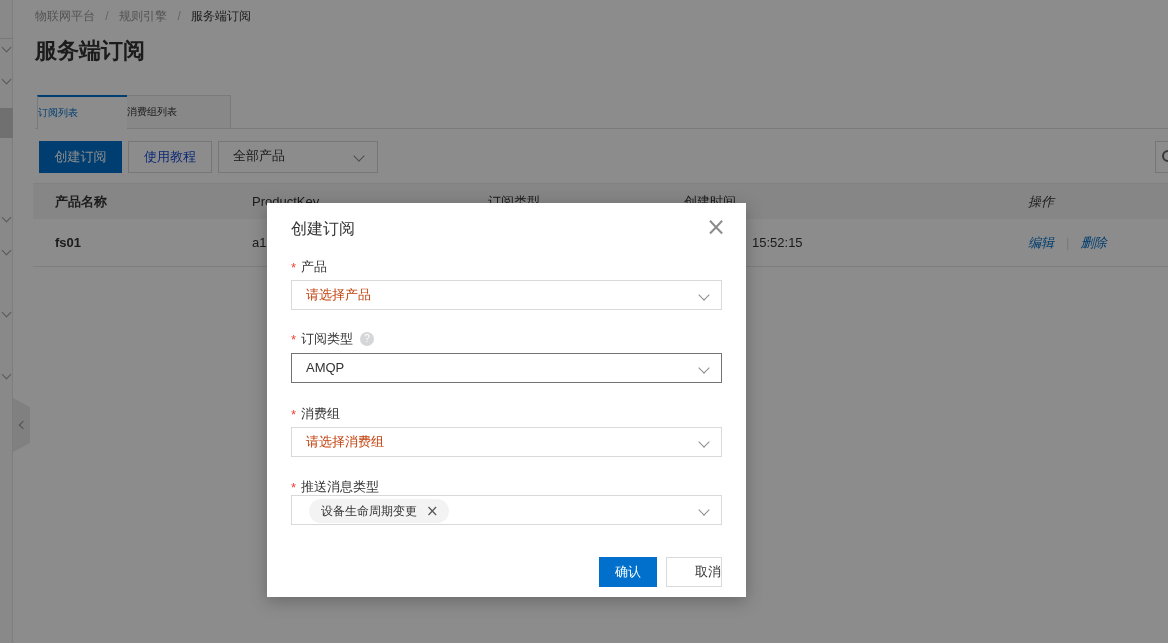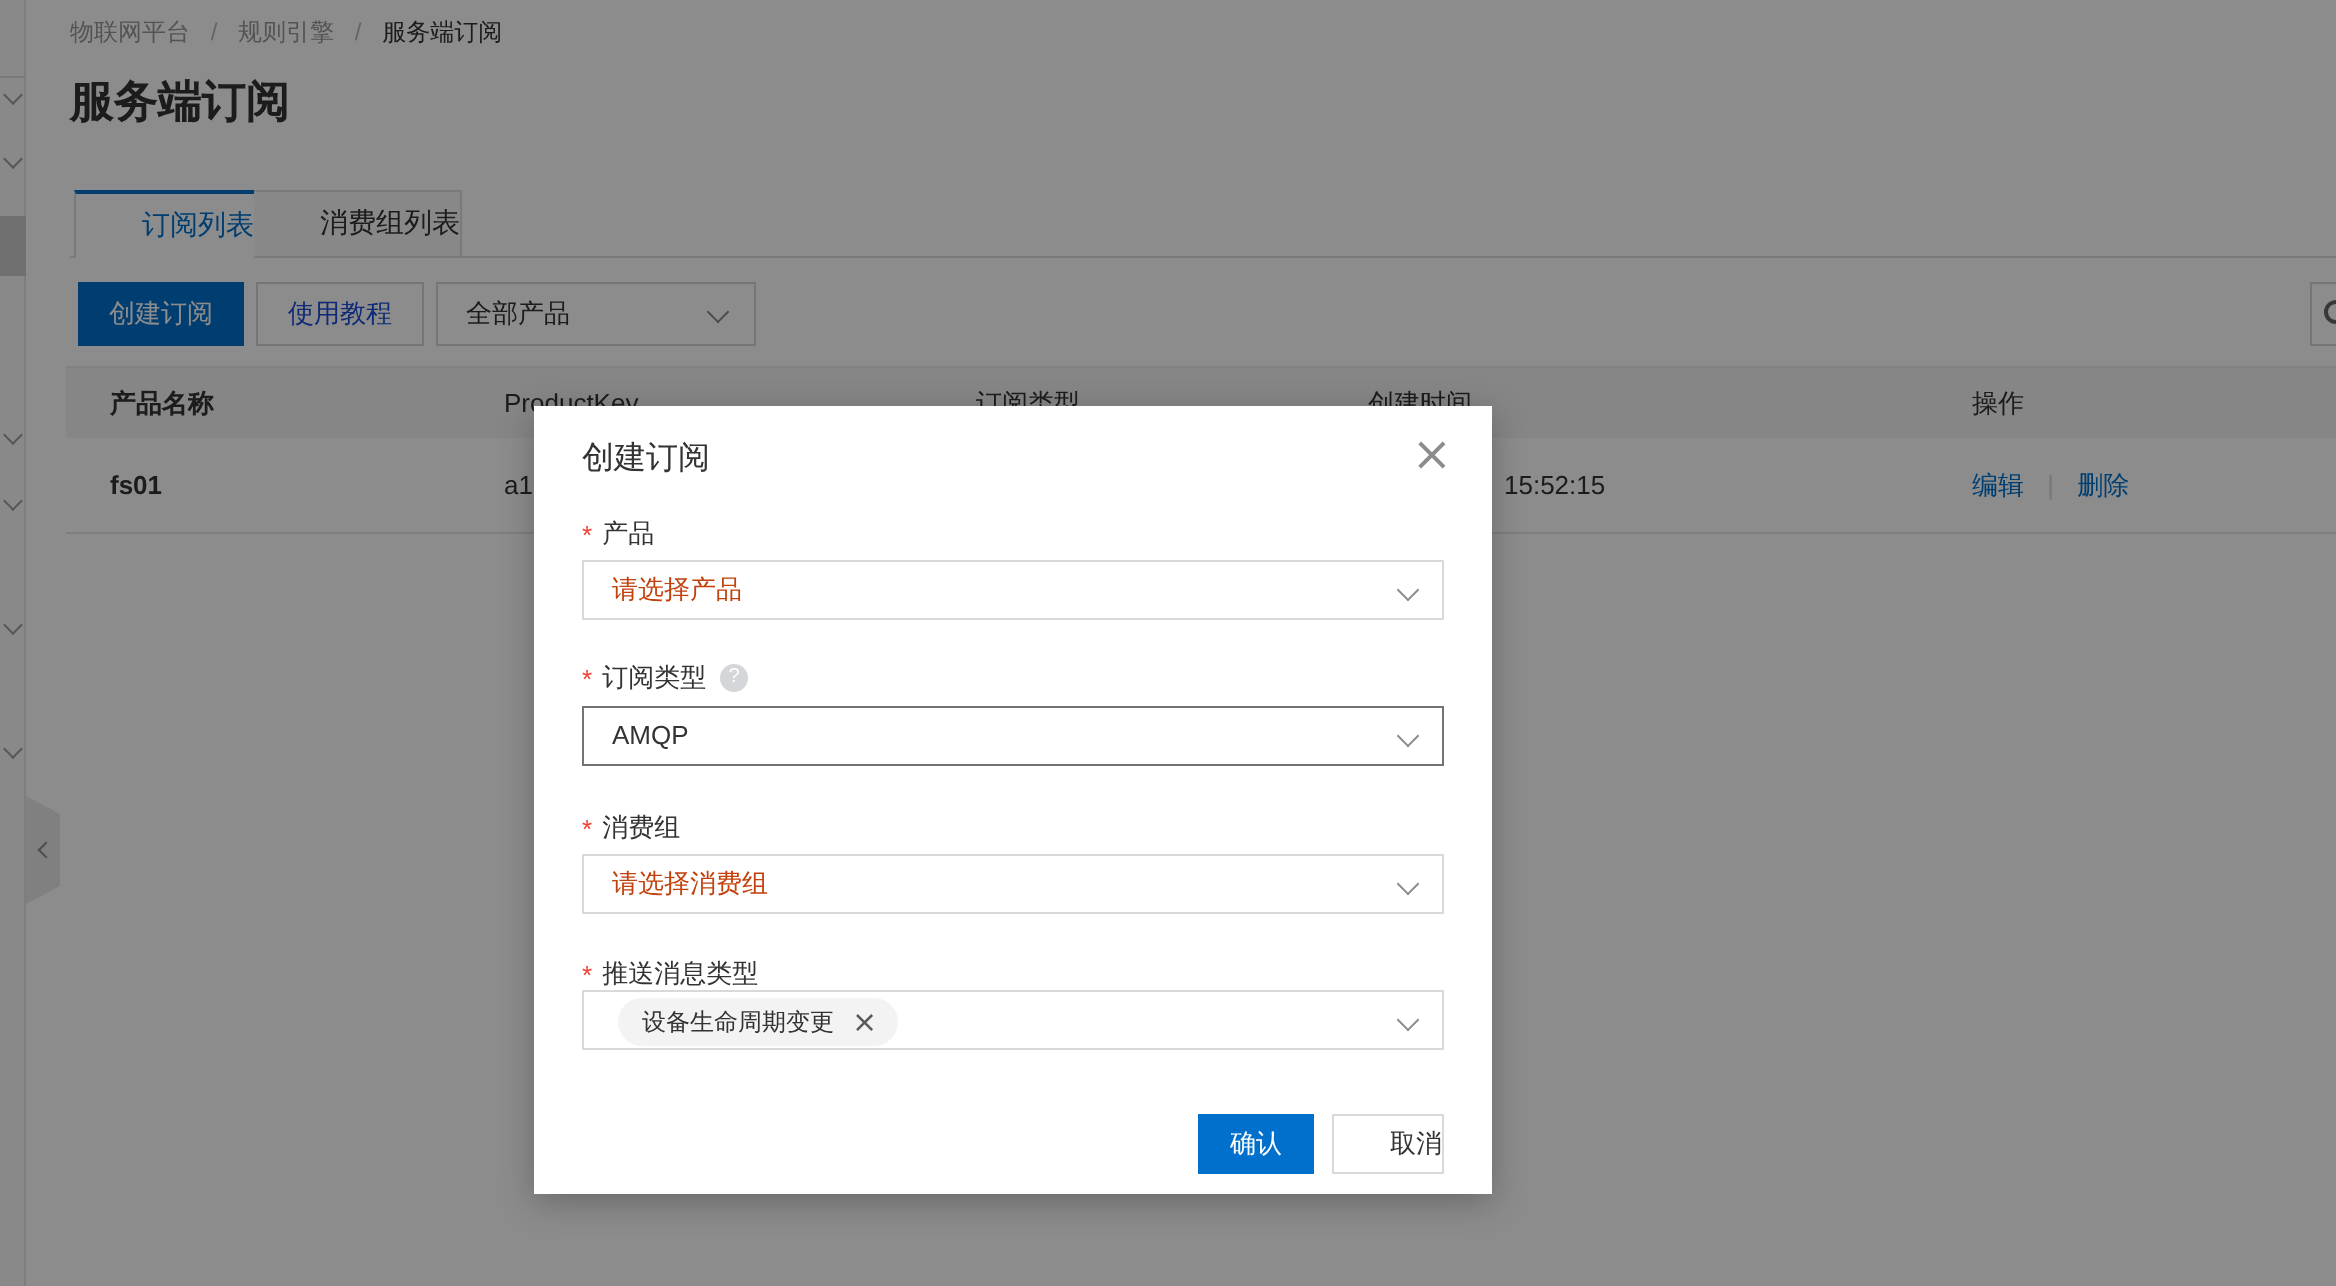--- a/index.html
+++ b/index.html
@@ -18,42 +18,42 @@
 
   
   .breadcrumb { position:absolute; left:35px; top:8px; font-size:12px; color:#999; z-index:1; }
   .breadcrumb .crumb { cursor:pointer; }
   .breadcrumb .sep { margin:0 7px; color:#b5b8bc; }
   .breadcrumb .current { color:#333; }
   .page-title { position:absolute; left:35px; top:36px; font-size:22px; font-weight:bold; color:#333; z-index:1; }
 
   
   .tabline { position:absolute; left:35px; right:0; top:128px; border-top:1px solid #dedede; z-index:1; }
-  .tab { position:absolute; top:95px; height:33px; line-height:31px; text-align:right; font-size:14px; z-index:2; cursor:pointer; }
+  .tab { position:absolute; top:95px; height:33px; line-height:31px; text-align:left; font-size:10px; z-index:2; cursor:pointer; }
   .tab-active { left:37px; width:91px; background:#fff; color:#0070cc; border:1px solid #dedede; border-top:2px solid #0070cc; border-bottom:none; height:34px; }
   .tab-inactive { left:127px; width:104px; background:#f7f8fa; color:#333; border:1px solid #dedede; border-bottom:none; border-left:none; }
 
   
   .btn-primary { position:absolute; background:#0070cc; color:#fff; border:none; font-size:13px; cursor:pointer; z-index:1; font-family:inherit; }
   .btn-default { position:absolute; background:#fff; color:#1d4ed8; border:1px solid #d7d8d9; font-size:13px; cursor:pointer; z-index:1; font-family:inherit; }
   #create-btn { left:39px; top:141px; width:83px; height:32px; }
   #tutorial-btn { left:128px; top:141px; width:84px; height:32px; }
-  .filter-select { position:absolute; left:218px; top:141px; width:160px; height:32px; background:#fff; border:1px solid #d7d8d9; font-size:13px; color:#333; line-height:30px; padding-left:14px; cursor:pointer; z-index:1; }
+  .filter-select { position:absolute; left:218px; top:141px; width:160px; height:32px; background:#fff; border:1px solid #d7d8d9; font-size:13px; color:#333; line-height:30px; padding-left:14px; cursor:pointer; z-index:1;font-family:Liberation Mono, monospace; }
   .chev-down { position:absolute; width:8px; height:8px; border-right:1px solid #8c8c8c; border-bottom:1px solid #8c8c8c; transform:rotate(45deg); }
   .filter-select .chev-down { right:14px; top:10px; }
   .search-box { position:absolute; left:1155px; top:141px; width:220px; height:32px; background:#fff; border:1px solid #d7d8d9; z-index:1; cursor:text; }
   .magnifier { position:absolute; left:6px; top:8px; width:12px; height:12px; border:2px solid #666; border-radius:50%; }
   .magnifier::after { content:""; position:absolute; left:9px; top:10px; width:6px; height:2px; background:#666; transform:rotate(45deg); }
 
   
   .thead { position:absolute; left:33px; right:0; top:183px; height:36px; background:#f4f4f4; border-top:1px solid #ececec; z-index:1; }
   .thead .th { position:absolute; top:0; line-height:36px; font-size:13px; color:#333; white-space:nowrap; }
   .trow { position:absolute; left:33px; right:0; top:219px; height:48px; background:#fff; border-bottom:1px solid #e6e6e6; z-index:1; }
   .trow .td { position:absolute; top:0; line-height:48px; font-size:13px; color:#333; white-space:nowrap; }
-  .col-1 { left:22px;font-weight:bold; } .col-2 { left:219px; } .col-3 { left:455px; } .col-4 { left:651px; } .col-5 { left:953px; }
+  .col-1 { left:22px;font-weight:bold; } .col-2 { left:219px; } .col-3 { left:455px; } .col-4 { left:651px; } .col-5 { left:995px;font-style:italic; }
   .td-time { left:719px; }
   .link { color:#0070cc; cursor:pointer; }
   .action-sep { color:#d9d9d9; margin:0 8px; }
 
   
   .overlay { position:absolute; inset:0; background:rgba(0,0,0,0.45); z-index:50; }
   .modal { position:absolute; left:267px; top:203px; width:479px; height:394px; background:#fff; z-index:60; box-shadow:0 4px 16px rgba(0,0,0,0.25); }
   .m-title { position:absolute; left:24px; top:16px; font-size:16px; color:#333; }
   .m-close { position:absolute; right:20px; top:12px; font-size:24px; line-height:24px; color:#8c8c8c; cursor:pointer; font-family:"DejaVu Sans",sans-serif; }
   .m-label { position:absolute; left:24px; font-size:13px; color:#333; display:flex; align-items:center; }

